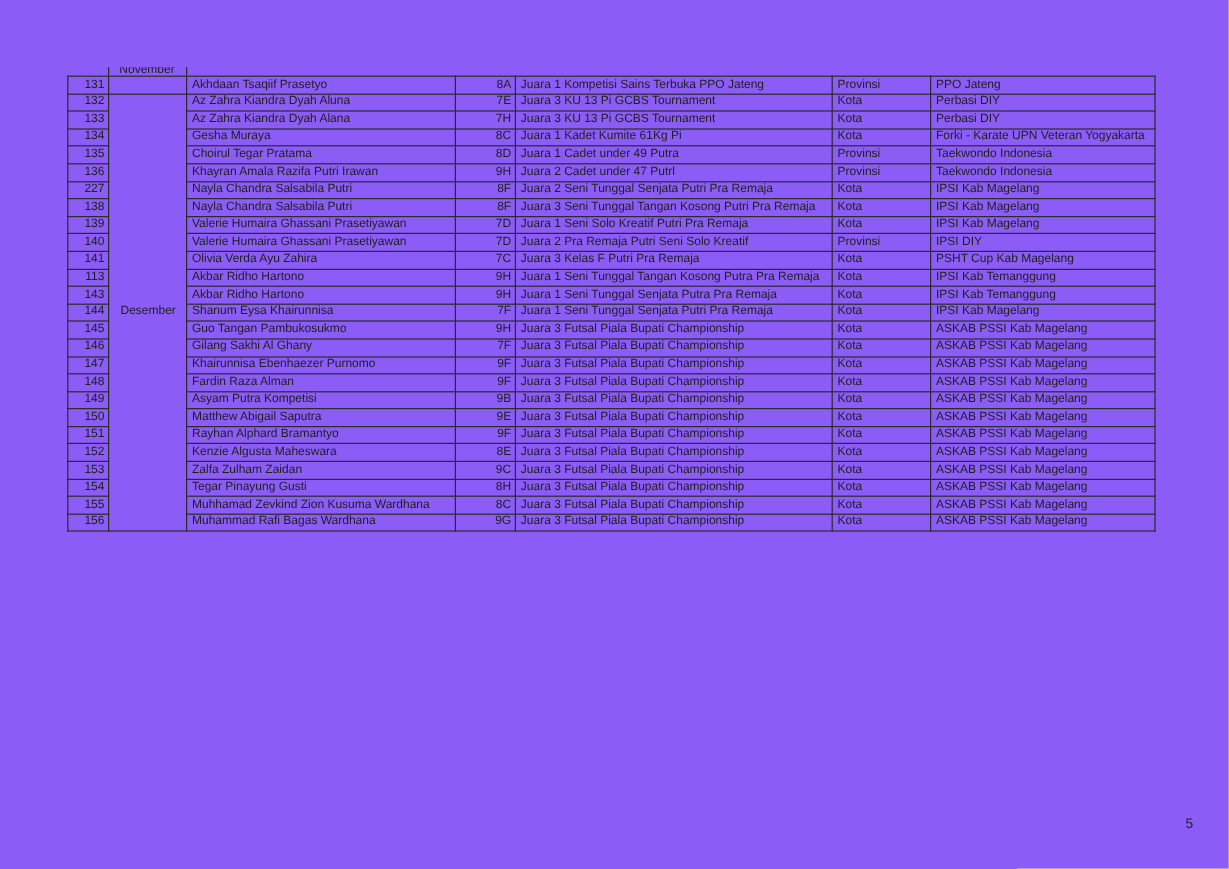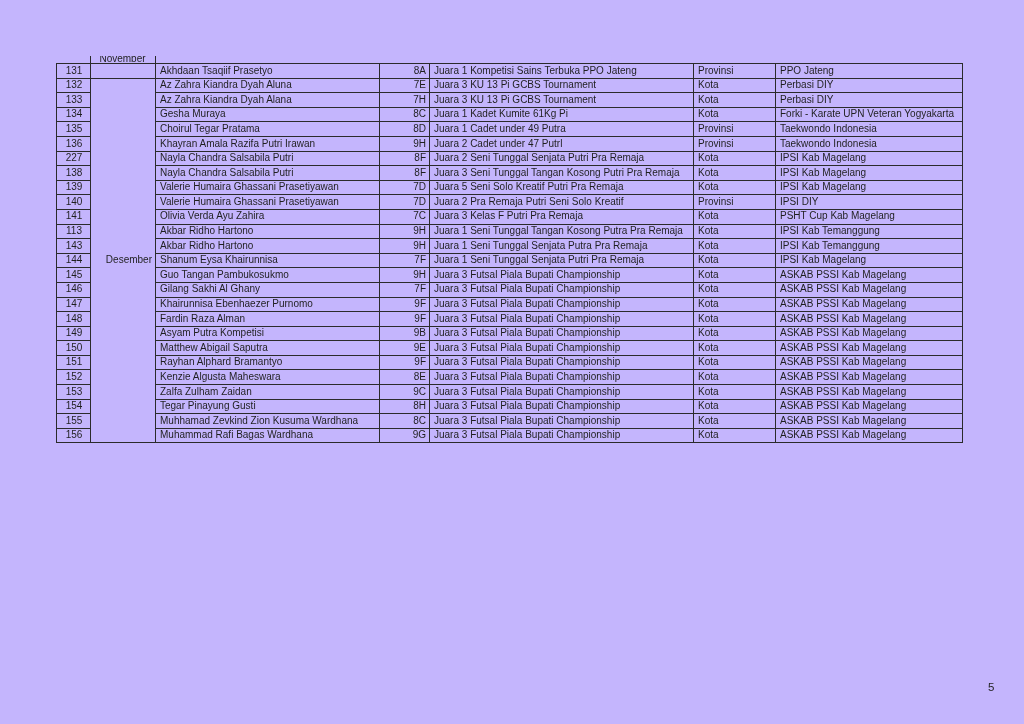--- a/index.html
+++ b/index.html
@@ -1,44 +1,44 @@
 <!DOCTYPE html>
 <html><head>
 <meta charset="utf-8">
 <style>
   html,body{margin:0;padding:0;background:#ffffff;}
   .page{
     position:relative;
     width:1024px;height:724px;
-    background:#c4b5fd;
+    background:#8b5cf6;
     font-family:"Liberation Sans", sans-serif;
     color:#1f1f1f;
     overflow:hidden;
   }
   table.ach{
     position:absolute;left:56px;top:63px;
     border-collapse:collapse;
     table-layout:fixed;
     width:906px;
     font-size:10px;
   }
   table.ach td{
     border:1px solid #2b2b2b;
     height:13.6px;
     padding:0 3px 0 4px;
     line-height:12.5px;
     vertical-align:middle;
     overflow:hidden;
     color:#1f1f1f;
   }
-  td.c-no{text-align:center;padding:0 1px;}
+  td.c-no{text-align:right;padding:0 1px;}
   td.c-class{text-align:right;padding:0 1px;}
   td.c-month{text-align:center;}
   td.month-nov{border-top:none;border-bottom:none;}
-  td.month-des{border-top:none;text-align:right;}
+  td.month-des{border-top:none;}
   
   .nov-borders{
     position:absolute;left:90px;top:56px;width:64px;height:7px;
     border-left:1px solid #2b2b2b;border-right:1px solid #2b2b2b;
   }
   .nov-wrap{
     position:absolute;left:91px;top:56px;width:63px;height:10px;
     overflow:hidden;text-align:center;
   }
   .nov-wrap span{
@@ -134,21 +134,21 @@
           <td class="c-name">Nayla Chandra Salsabila Putri</td>
           <td class="c-class">8F</td>
           <td class="c-achievement">Juara 3 Seni Tunggal Tangan Kosong Putri Pra Remaja</td>
           <td class="c-level">Kota</td>
           <td class="c-org">IPSI Kab Magelang</td>
         </tr>
         <tr>
           <td class="c-no">139</td>
           <td class="c-name">Valerie Humaira Ghassani Prasetiyawan</td>
           <td class="c-class">7D</td>
-          <td class="c-achievement">Juara 5 Seni Solo Kreatif Putri Pra Remaja</td>
+          <td class="c-achievement">Juara 1 Seni Solo Kreatif Putri Pra Remaja</td>
           <td class="c-level">Kota</td>
           <td class="c-org">IPSI Kab Magelang</td>
         </tr>
         <tr>
           <td class="c-no">140</td>
           <td class="c-name">Valerie Humaira Ghassani Prasetiyawan</td>
           <td class="c-class">7D</td>
           <td class="c-achievement">Juara 2 Pra Remaja Putri Seni Solo Kreatif</td>
           <td class="c-level">Provinsi</td>
           <td class="c-org">IPSI DIY</td>

